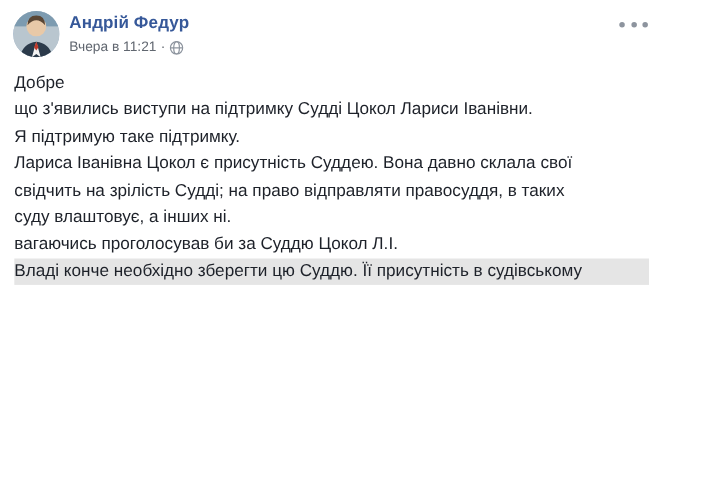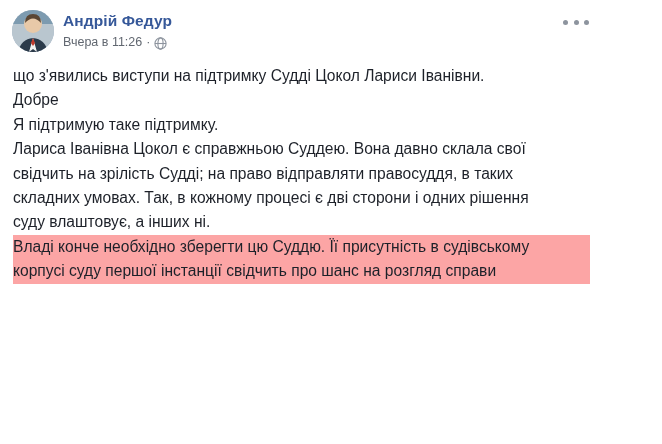--- a/index.html
+++ b/index.html
@@ -94,21 +94,21 @@
   .post-body {
     padding: 6px 13px 0 13px;
     font-size: 15.6px;
     line-height: 24.4px;
     color: #1d2129;
   }
   .post-body p {
     margin: 0;
   }
   .post-body .highlight {
-    background: #fca5a5;
+    background: #e5e5e5;
   }
 </style>
 </head>
 <body>
 
 <div class="post">
 
   <div class="post-header">
 
     <div class="avatar">
@@ -119,44 +119,43 @@
         <path d="M13 13 q8 -9 16 0 q0 -9 -8 -9 q-8 0 -8 9z" fill="#5a4634"></path>
         <path d="M6 42 q3 -13 15 -14 q12 1 15 14 z" fill="#2b3a4a"></path>
         <path d="M21 28 l-4 14 l4 -3 l4 3 z" fill="#f2f2f2"></path>
         <path d="M21 28 l-2 5 l2 3 l2 -3 z" fill="#c0392b"></path>
       </svg>
     </div>
 
     <div class="header-text">
       <div class="author-name">Андрій Федур</div>
       <div class="meta-row">
-        <span class="timestamp">Вчера в 11:26</span>
+        <span class="timestamp">Вчера в 11:21</span>
         <span class="meta-dot">·</span>
         <span class="globe-icon">
           <svg width="13" height="13" viewBox="0 0 13 13" xmlns="http://www.w3.org/2000/svg">
             <circle cx="6.5" cy="6.5" r="5.6" fill="none" stroke="#8d949e" stroke-width="1.1"></circle>
             <ellipse cx="6.5" cy="6.5" rx="2.6" ry="5.6" fill="none" stroke="#8d949e" stroke-width="1.1"></ellipse>
             <line x1="1" y1="6.5" x2="12" y2="6.5" stroke="#8d949e" stroke-width="1.1"></line>
           </svg>
         </span>
       </div>
     </div>
 
     <div class="more-btn">
       <span></span>
       <span></span>
       <span></span>
     </div>
   </div>
 
   <div class="post-body">
+    <p>Добре</p>
     <p>що з'явились виступи на підтримку Судді Цокол Лариси Іванівни.</p>
-    <p>Добре</p>
     <p>Я підтримую таке підтримку.</p>
-    <p>Лариса Іванівна Цокол є справжньою Суддею. Вона давно склала свої</p>
+    <p>Лариса Іванівна Цокол є присутність Суддею. Вона давно склала свої</p>
     <p>свідчить на зрілість Судді; на право відправляти правосуддя, в таких</p>
-    <p>складних умовах. Так, в кожному процесі є дві сторони і одних рішення</p>
     <p>суду влаштовує, а інших ні.</p>
+    <p>вагаючись проголосував би за Суддю Цокол Л.І.</p>
     <p class="highlight">Владі конче необхідно зберегти цю Суддю. Її присутність в судівському</p>
-    <p class="highlight">корпусі суду першої інстанції свідчить про шанс на розгляд справи</p>
   </div>
 
 </div>
 
 </body></html>

